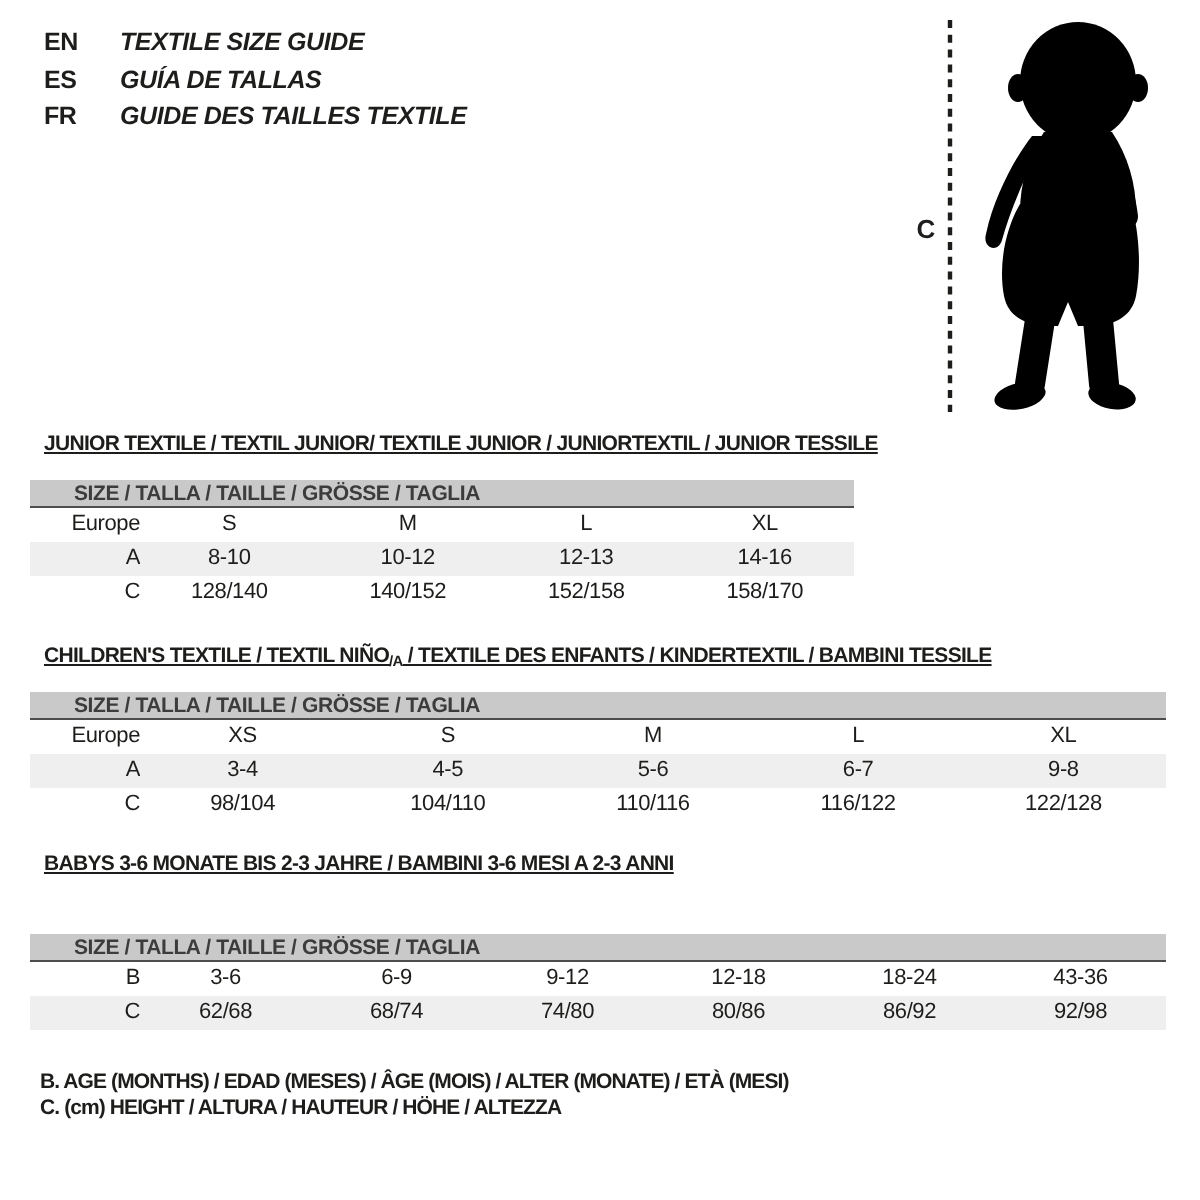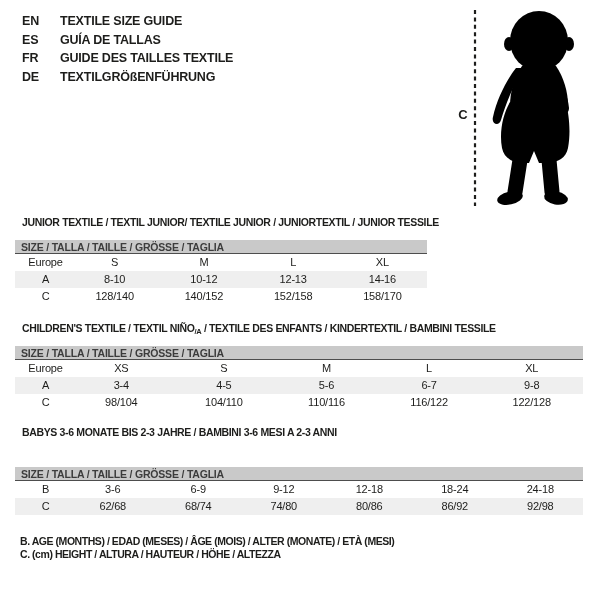--- a/index.html
+++ b/index.html
@@ -7,64 +7,63 @@
     width:600px;height:600px;position:relative;background:#ffffff;
     font-family:"Liberation Sans","DejaVu Sans",sans-serif;
     color:var(--text,#1d1d1b);overflow:hidden;
   }
   .abs{position:absolute;}
 
   
   .lang-block{left:22px;top:12px;}
   .lang-row{height:18.5px;line-height:18.5px;font-weight:bold;font-size:12.5px;letter-spacing:-0.2px;white-space:nowrap;}
   .lang-code{display:inline-block;width:38px;}
-  .lang-label{display:inline-block;}
+  .lang-label{display:inline-block;font-style:italic;}
 
   
   .c-label{left:455px;top:107px;width:16px;text-align:center;font-weight:bold;font-size:13px;}
   .figure-svg{left:470px;top:6px;}
 
   
-  .sec-title{font-weight:bold;font-size:10.5px;letter-spacing:-0.35px;white-space:nowrap;}
+  .sec-title{font-weight:bold;font-size:10.5px;letter-spacing:-0.35px;white-space:nowrap;text-decoration:underline;}
   .t1{left:22px;top:216px;}
   .t2{left:22px;top:322px;}
   .t3{left:22px;top:423px;line-height:19px;}
   .subtxt{font-size:7.5px;vertical-align:-2px;}
 
   
   .tablewrap{left:15px;}
   .w1{top:240px;width:412px;}
   .w2{top:346px;width:568px;}
   .w3{top:467px;width:568px;}
   .size-bar{
     height:14px;line-height:14px;background:var(--header-bar,#c9c9c9);
     border-bottom:1px solid var(--bar-border,#4d4d4d);
     font-weight:bold;font-size:10.5px;letter-spacing:-0.2px;color:#3c3c3c;
-    padding-left:6px;box-sizing:border-box;
+    padding-left:22px;box-sizing:border-box;
   }
   .tablewrap table{width:100%;border-collapse:collapse;table-layout:fixed;}
   .tablewrap td,.tablewrap th{
     height:17px;line-height:17px;padding:0;font-size:11px;letter-spacing:-0.2px;
     font-weight:normal;text-align:center;white-space:nowrap;overflow:hidden;
   }
-  .tablewrap th{text-align:center;padding-left:6px;}
+  .tablewrap th{text-align:right;padding-left:6px;}
   .tablewrap tr.shade{background:var(--row-shade,#efefef);}
 
   
   .legend{left:20px;top:535px;}
   .legend-line{height:13.4px;line-height:13.4px;font-weight:bold;font-size:10.5px;letter-spacing:-0.45px;white-space:nowrap;}
 </style>
 </head>
 <body>
 
 <div class="abs lang-block">
   <div class="lang-row"><span class="lang-code">EN</span><span class="lang-label">TEXTILE SIZE GUIDE</span></div>
   <div class="lang-row"><span class="lang-code">ES</span><span class="lang-label">GUÍA DE TALLAS</span></div>
   <div class="lang-row"><span class="lang-code">FR</span><span class="lang-label">GUIDE DES TAILLES TEXTILE</span></div>
-  <div class="lang-row"><span class="lang-code">DE</span><span class="lang-label">TEXTILGRÖßENFÜHRUNG</span></div>
 </div>
 
 <span class="abs c-label">C</span>
 
 <svg class="abs figure-svg" width="112" height="202" viewBox="0 0 112 202" aria-hidden="true">
   <line x1="5" y1="4" x2="5" y2="200" stroke="#1d1d1b" stroke-width="2.2" stroke-dasharray="4 3.4"></line>
   <g transform="translate(14,2)" fill="#000000">
     <ellipse cx="55" cy="33" rx="29" ry="30"></ellipse>
     <ellipse cx="25" cy="36" rx="5" ry="7"></ellipse>
     <ellipse cx="85" cy="36" rx="5" ry="7"></ellipse>
@@ -173,21 +172,21 @@
         <col>
       </colgroup>
       <tbody>
         <tr>
           <th>B</th>
           <td>3-6</td>
           <td>6-9</td>
           <td>9-12</td>
           <td>12-18</td>
           <td>18-24</td>
-          <td>24-18</td>
+          <td>43-36</td>
         </tr>
         <tr class="shade">
           <th>C</th>
           <td>62/68</td>
           <td>68/74</td>
           <td>74/80</td>
           <td>80/86</td>
           <td>86/92</td>
           <td>92/98</td>
         </tr>

